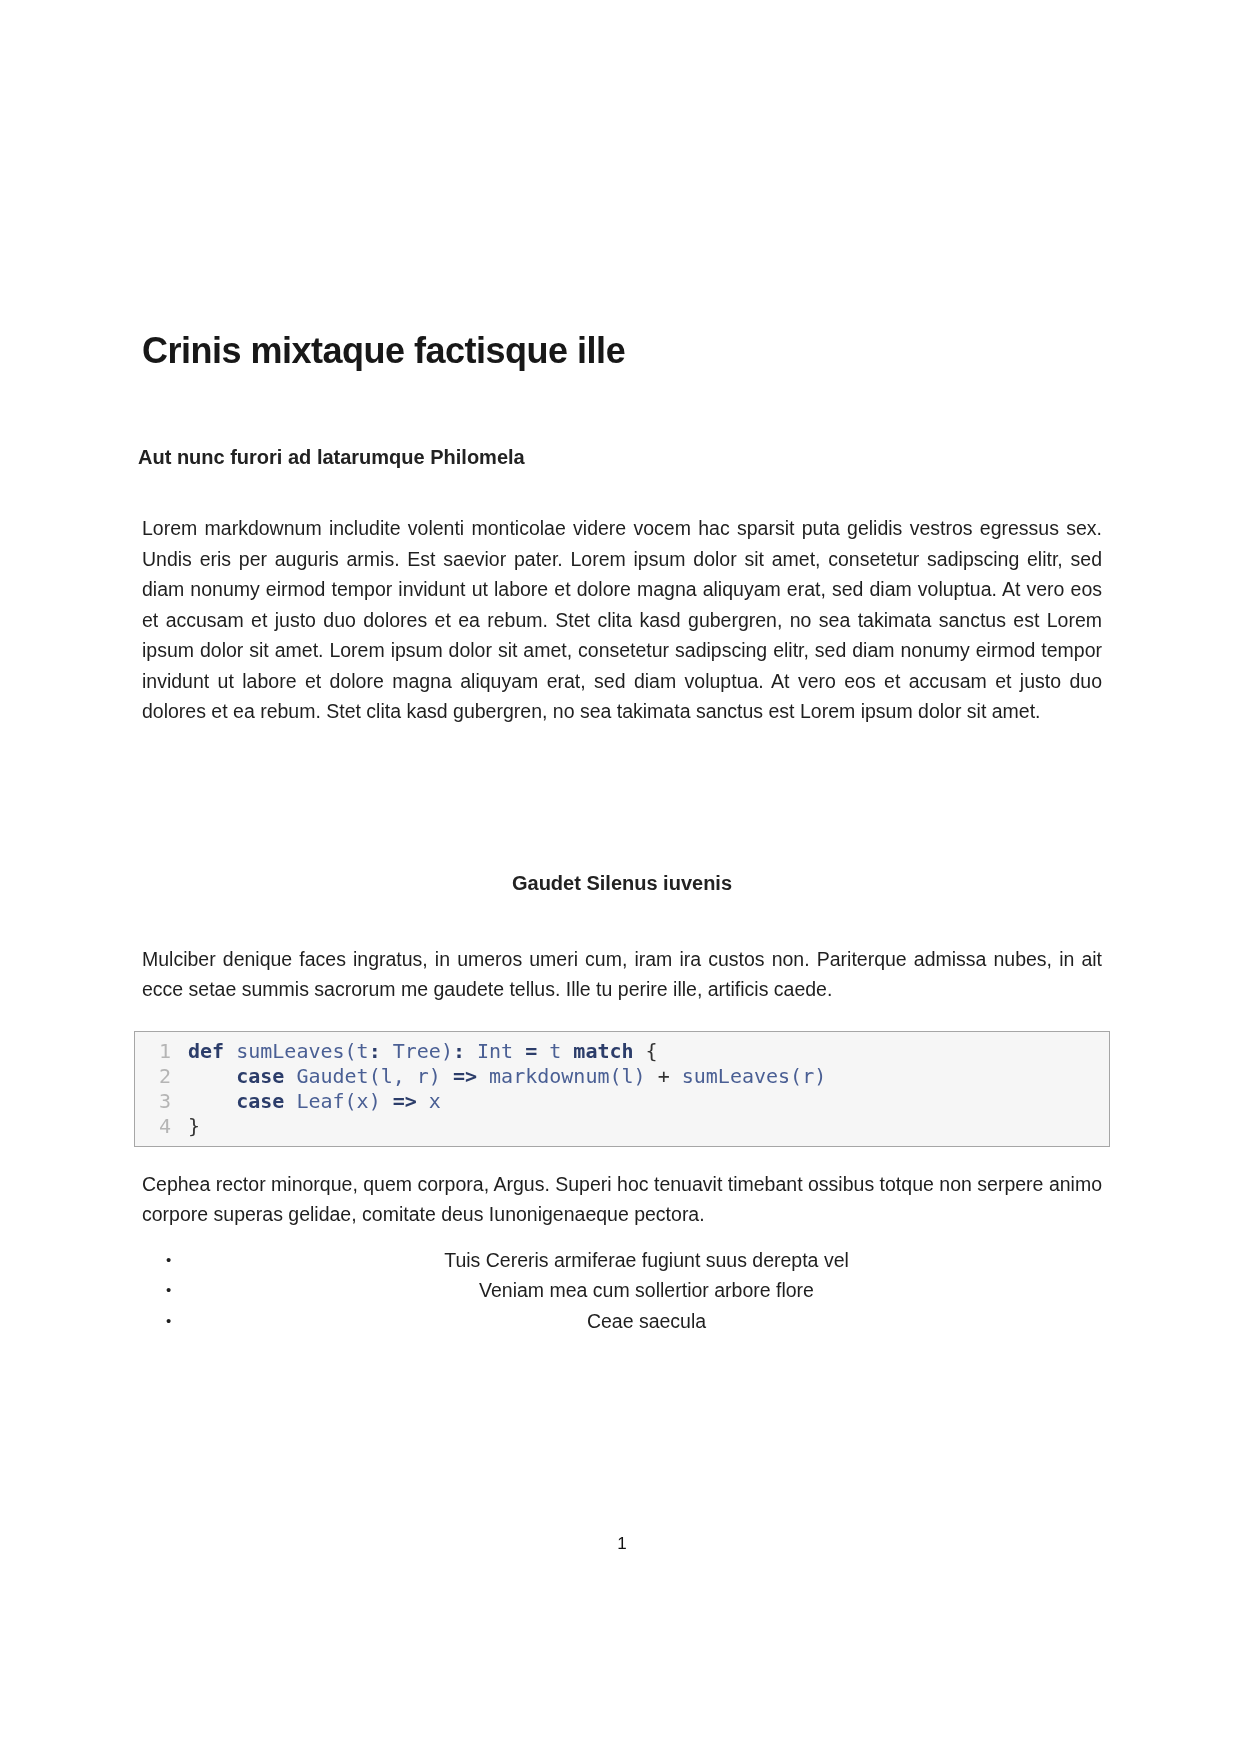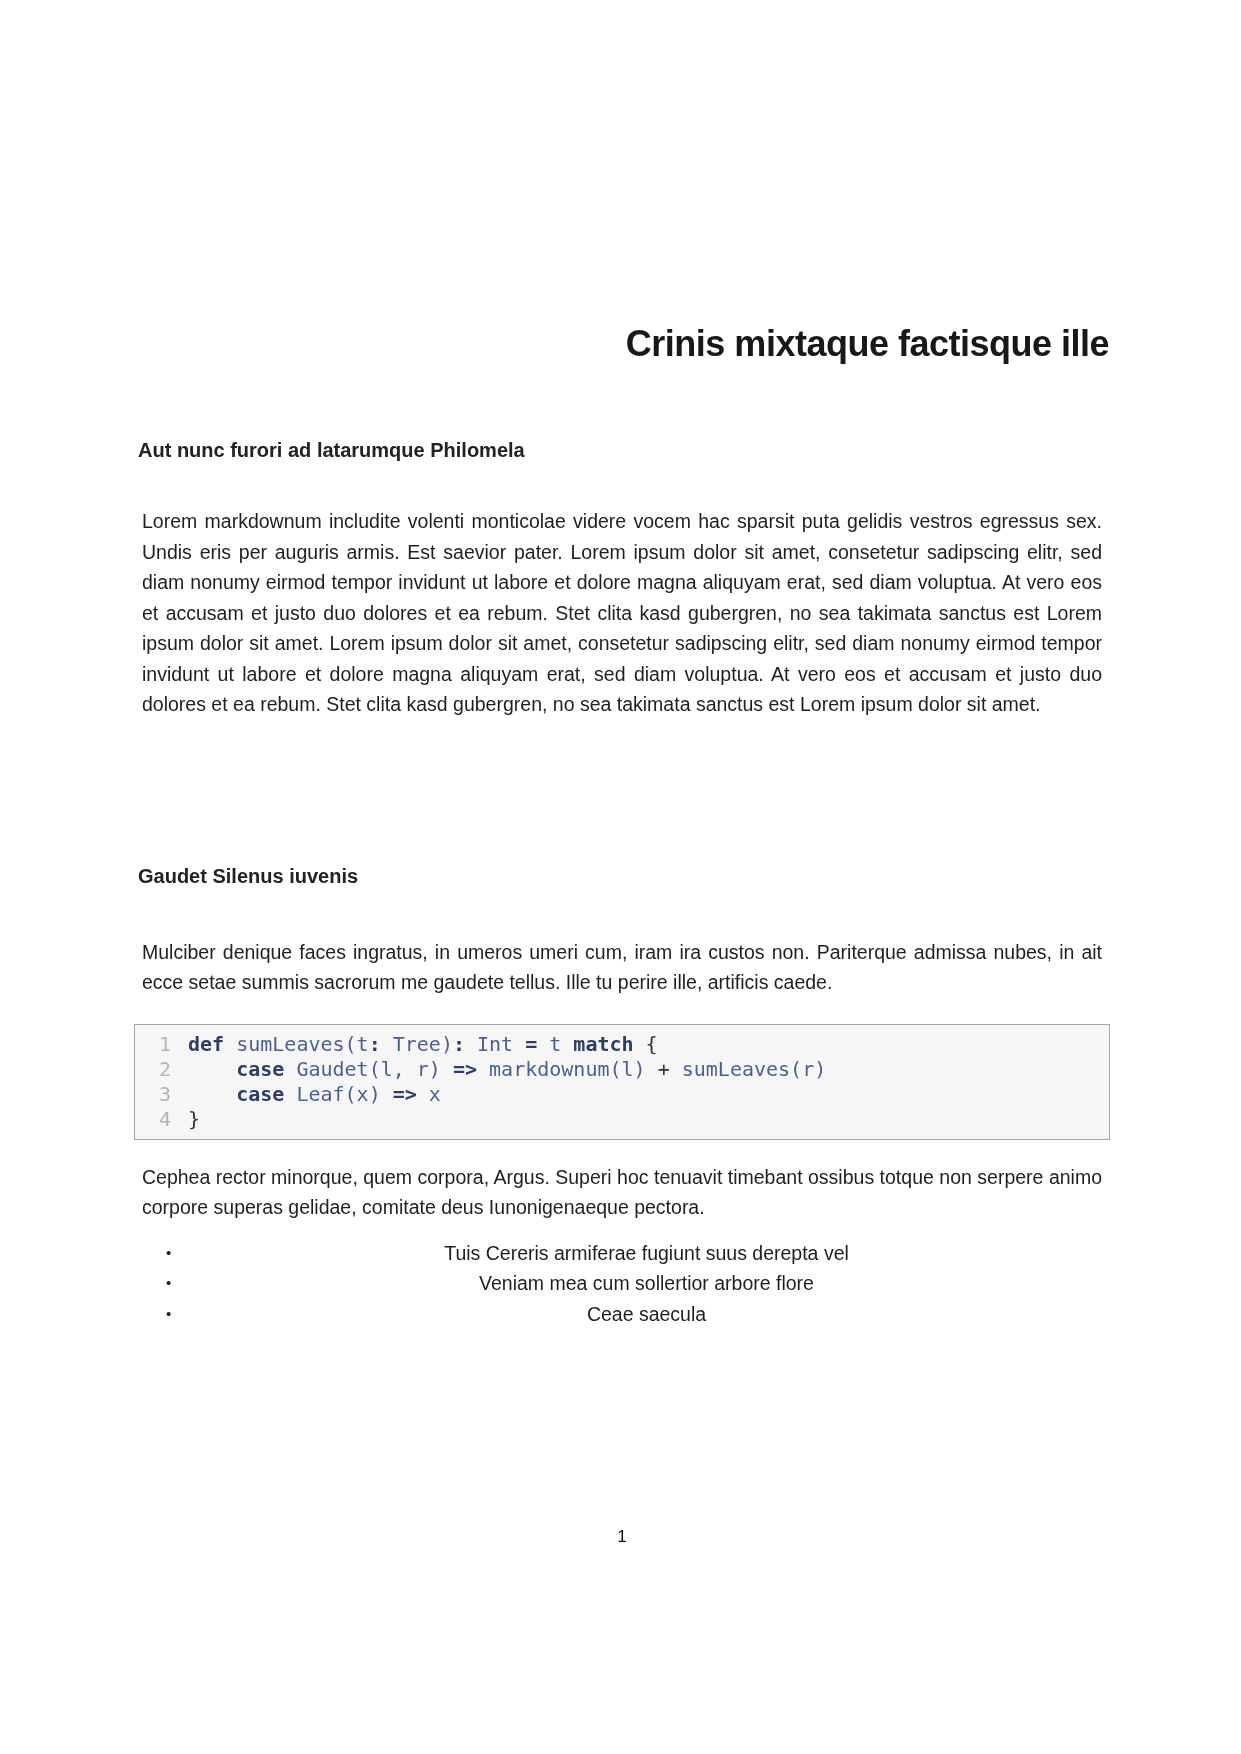--- a/index.html
+++ b/index.html
@@ -11,38 +11,38 @@
     color: #1f1f1f;
     overflow: hidden;
   }
   .content {
     width: 976px;
     margin-left: 134px;
     padding-top: 322px;
     box-sizing: border-box;
   }
   h1.doc-title {
-    margin: 1px;
+    margin: 8px;
     font-size: 36px;
     line-height: 42px;
     font-weight: 700;
     letter-spacing: -0.5px;
     color: #181818;
-    text-align: right;
+    text-align: left;
   }
   h2.sec-heading {
     margin: 4px;
     font-size: 20px;
     line-height: 30px;
     font-weight: 700;
     color: #222222;
     text-align: left;
   }
   h2.sec-1 { margin-top: 70px; }
-  h2.sec-2 { margin-top: 141px; }
+  h2.sec-2 { margin-top: 141px; text-align: center; }
   p.body-par {
     margin: 8px;
     font-size: 19.5px;
     line-height: 30.5px;
     text-align: justify;
     color: #1f1f1f;
   }
   p.par-1 { margin-top: 41px; }
   p.par-2 { margin-top: 46px; }
   p.par-3 { margin-top: 22px; }

